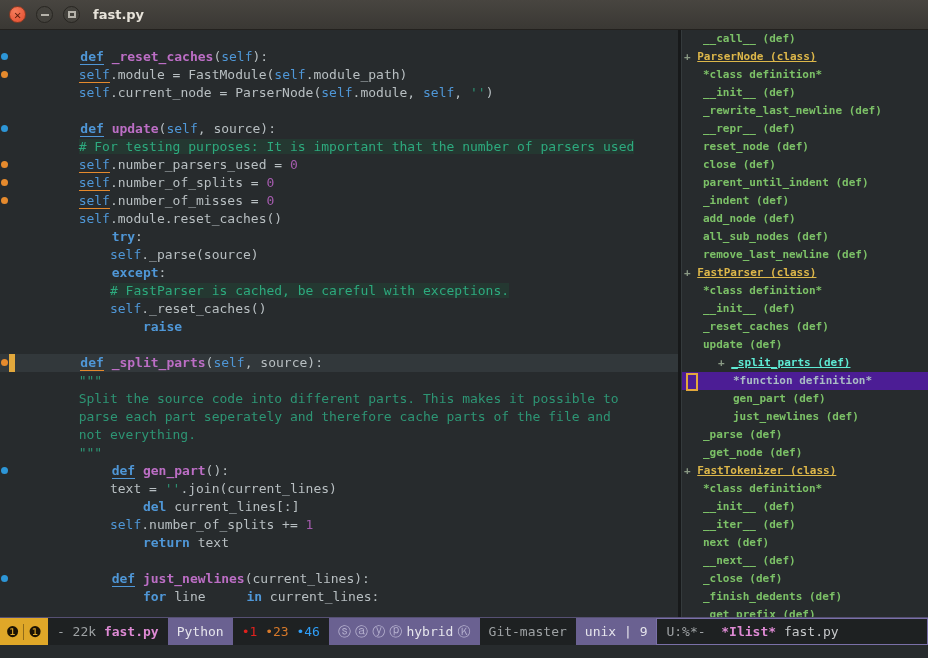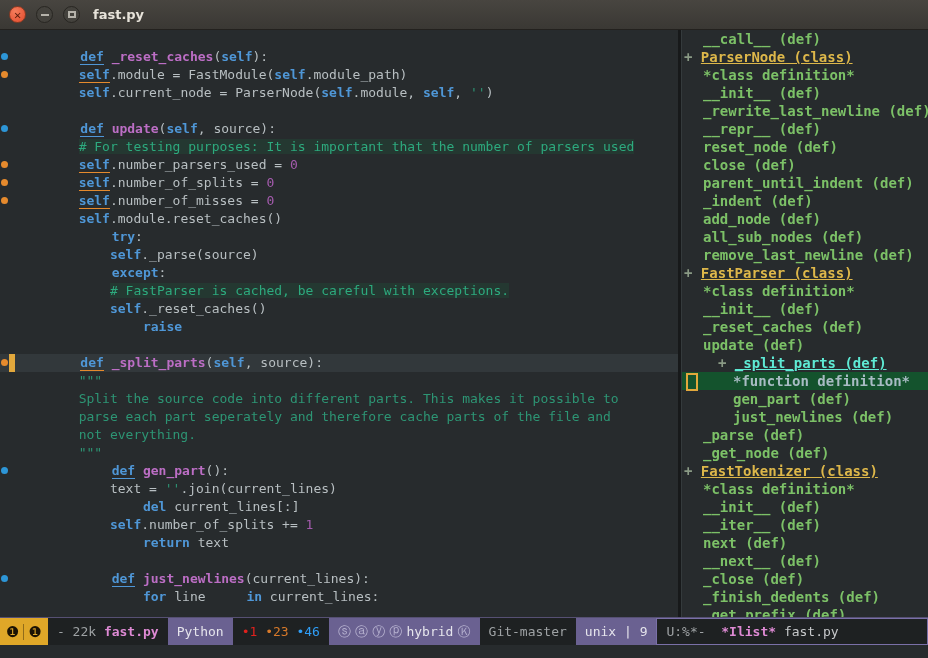--- a/index.html
+++ b/index.html
@@ -16,47 +16,47 @@
   .tb-btn.plain{background:#44423d;border:1px solid #282622;color:#b5b2aa;}
   .glyph-min{display:block;width:8px;height:2px;background:#b5b2aa;}
   .glyph-max{display:block;width:8px;height:7px;border:2px solid #b5b2aa;box-sizing:border-box;}
   .tb-title{margin-left:13px;font-family:"DejaVu Sans",sans-serif;font-weight:bold;
             font-size:13px;color:#e7e3da;}
 
   
   .main{flex:1 1 auto;display:flex;overflow:hidden;}
   .code-pane{flex:0 0 678px;width:678px;overflow:hidden;font-size:13px;line-height:18px;}
   .divider{flex:0 0 4px;background:#17191a;border-right:1px solid #343a3c;box-sizing:border-box;}
-  .sidebar{flex:1 1 auto;overflow:hidden;font-size:14px;line-height:18px;font-weight:bold;}
+  .sidebar{flex:1 1 auto;overflow:hidden;font-size:11px;line-height:18px;font-weight:bold;}
 
   
   .cl{display:flex;height:18px;white-space:pre;}
   .cl.hl{background:#32383b;}
   .fr{flex:0 0 16px;position:relative;}
   .dot{position:absolute;left:1px;top:5px;width:7px;height:7px;border-radius:50%;}
   .dot.b{background:#2d96d7;}
   .dot.o{background:#e58a2d;}
   .curbar{position:absolute;left:9px;top:0;height:18px;width:6px;background:#e2a83c;}
   .ct{flex:1 1 auto;color:#b8bfc2;}
   .ct span{color:#b8bfc2;}
   .ct .kw{color:#4f97d7;font-weight:bold;margin-left:33px;}
-  .ct .sf{color:#4f97d7;font-weight:bold;}
+  .ct .sf{color:#4f97d7;font-weight:normal;}
   .ct .fn{color:#bc6ec5;font-weight:bold;}
   .ct .cm{color:#2daa7e;background:#243831;}
   .ct .st{color:#2d9574;}
   .ct .nm{color:#a45bad;}
   .ct .ub{border-bottom:1px solid #4f97d7;}
   .ct .uo{border-bottom:1px solid #e58a2d;}
 
   
   .si{height:18px;white-space:pre;position:relative;color:#7cc167;box-sizing:border-box;}
   .si .plus{color:#8a9a85;}
   .si.cls .lbl{color:#ddb74a;text-decoration:underline;}
   .si.sel .lbl{color:#5eead4;text-decoration:underline;}
-  .si.fndef{background:#14532d;}
+  .si.fndef{background:#4c1d95;}
   .si.fndef .lbl{color:#a9bcc4;}
   .si .cursor{position:absolute;left:4px;top:1px;width:8px;height:14px;border:2px solid #e2a83c;}
 
   
   .modeline{flex:0 0 28px;display:flex;background:#1e2122;border-top:1px solid #565073;
             font-size:13px;align-items:stretch;box-sizing:border-box;overflow:hidden;}
   .seg{display:flex;align-items:center;padding:0 9px;white-space:pre;color:#a6a8aa;}
   .seg.gold{background:#dfa728;color:#1a1204;font-family:"DejaVu Sans",sans-serif;
             font-size:15px;padding:0 6px;gap:4px;}
   .seg.gold .vsep{width:1px;height:16px;background:rgba(0,0,0,0.35);}

